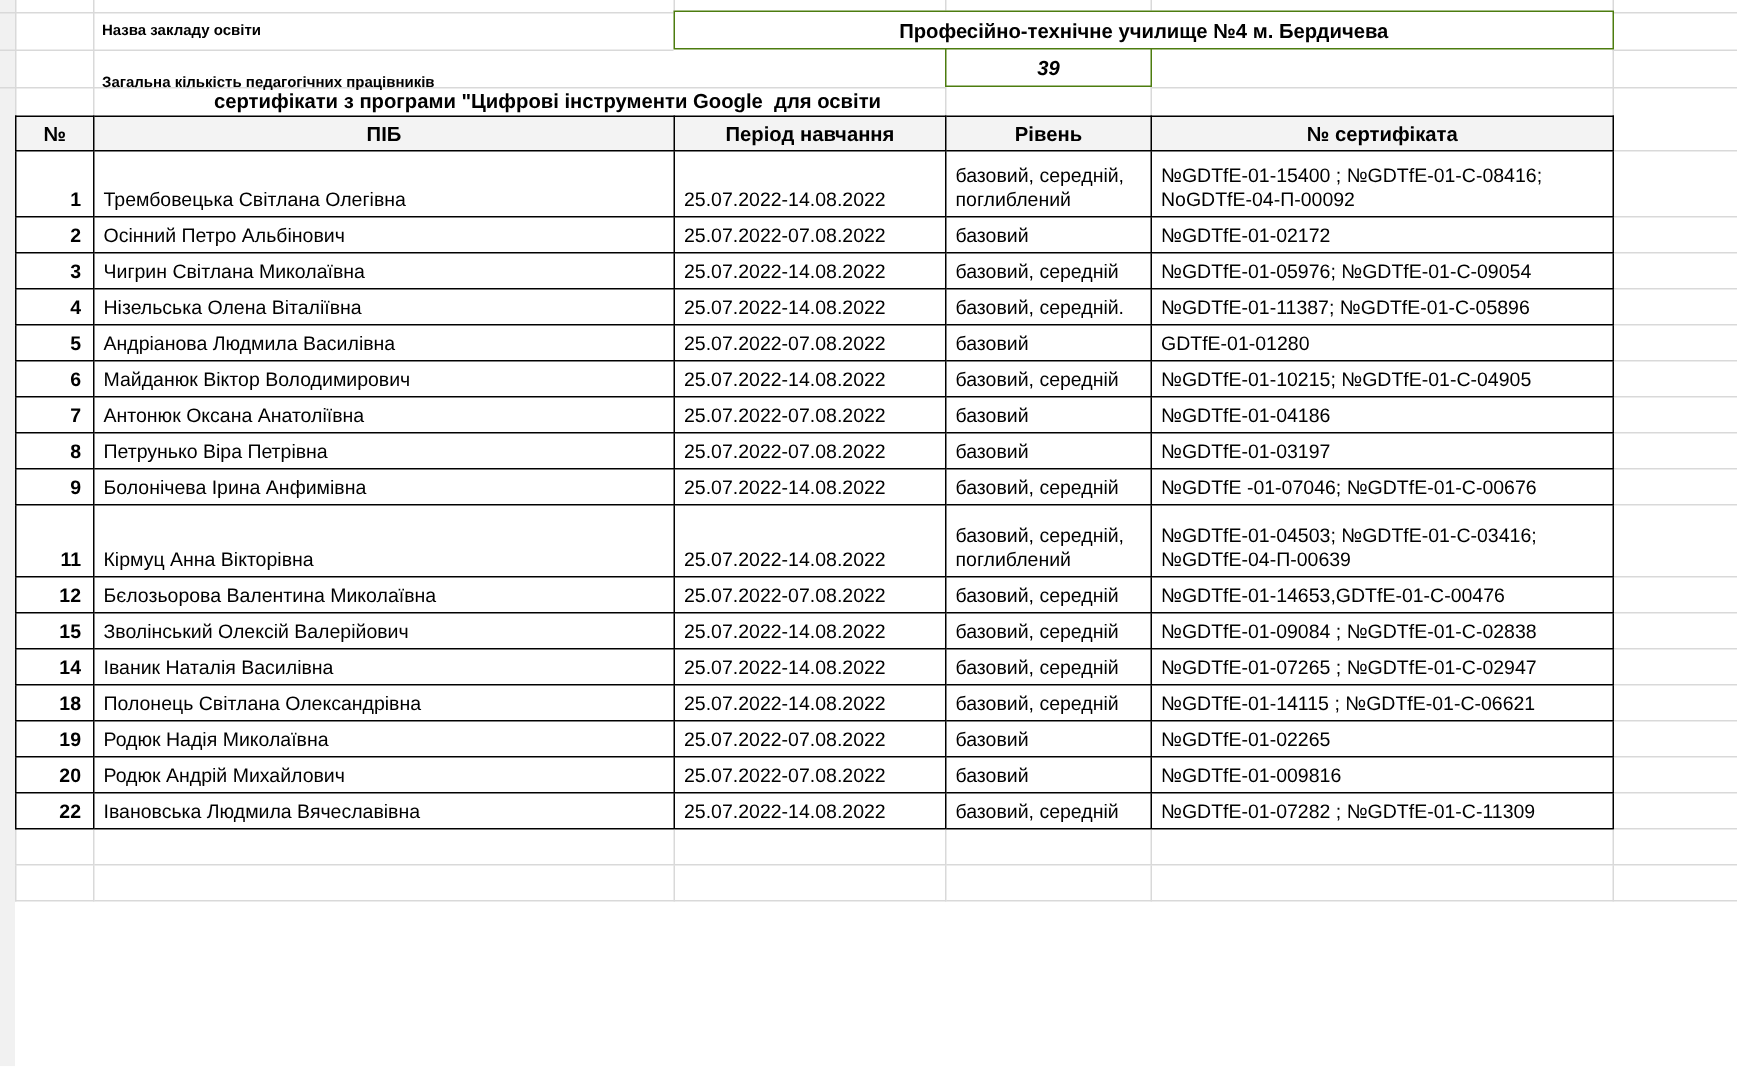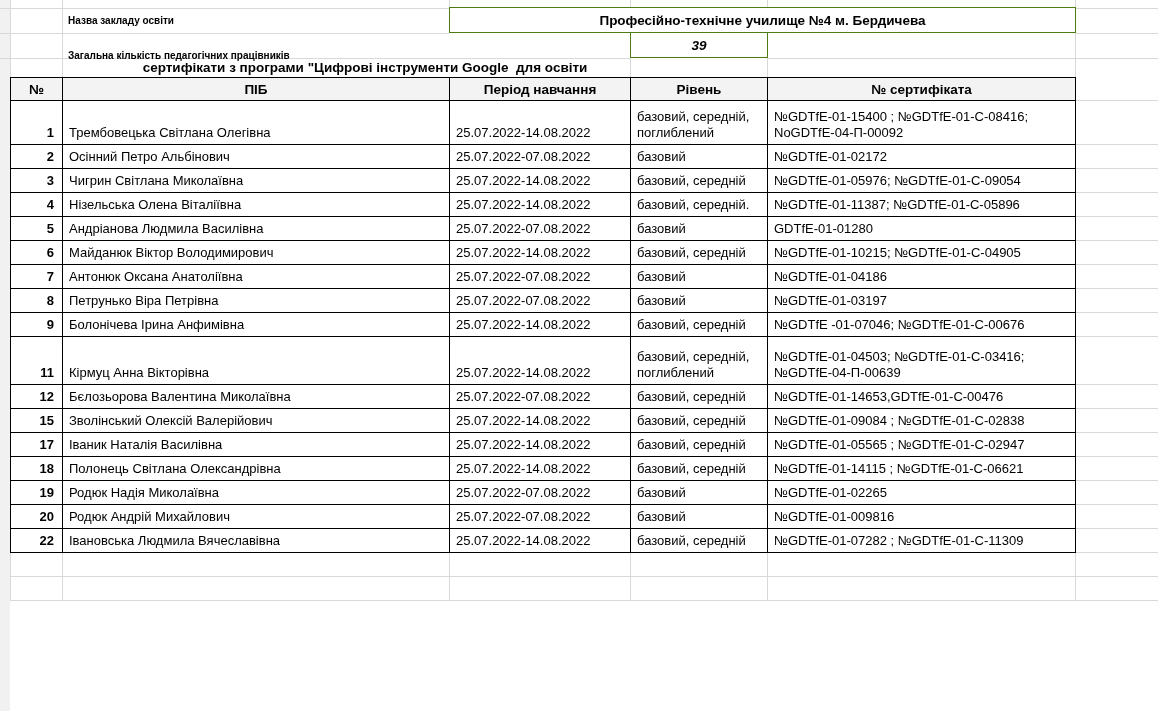--- a/index.html
+++ b/index.html
@@ -185,25 +185,25 @@
         </tr>
         <tr class="data-row">
           <td class="cell col-num">15</td>
           <td class="cell col-name">Зволінський Олексій Валерійович</td>
           <td class="cell col-period">25.07.2022-14.08.2022</td>
           <td class="cell col-level">базовий, середній</td>
           <td class="cell col-cert">№GDTfE-01-09084 ; №GDTfE-01-C-02838</td>
           <td class="ghost-col"></td>
         </tr>
         <tr class="data-row">
-          <td class="cell col-num">17</td>
+          <td class="cell col-num">14</td>
           <td class="cell col-name">Іваник Наталія Василівна</td>
           <td class="cell col-period">25.07.2022-14.08.2022</td>
           <td class="cell col-level">базовий, середній</td>
-          <td class="cell col-cert">№GDTfE-01-05565 ; №GDTfE-01-C-02947</td>
+          <td class="cell col-cert">№GDTfE-01-07265 ; №GDTfE-01-C-02947</td>
           <td class="ghost-col"></td>
         </tr>
         <tr class="data-row">
           <td class="cell col-num">18</td>
           <td class="cell col-name">Полонець Світлана Олександрівна</td>
           <td class="cell col-period">25.07.2022-14.08.2022</td>
           <td class="cell col-level">базовий, середній</td>
           <td class="cell col-cert">№GDTfE-01-14115 ; №GDTfE-01-C-06621</td>
           <td class="ghost-col"></td>
         </tr>

